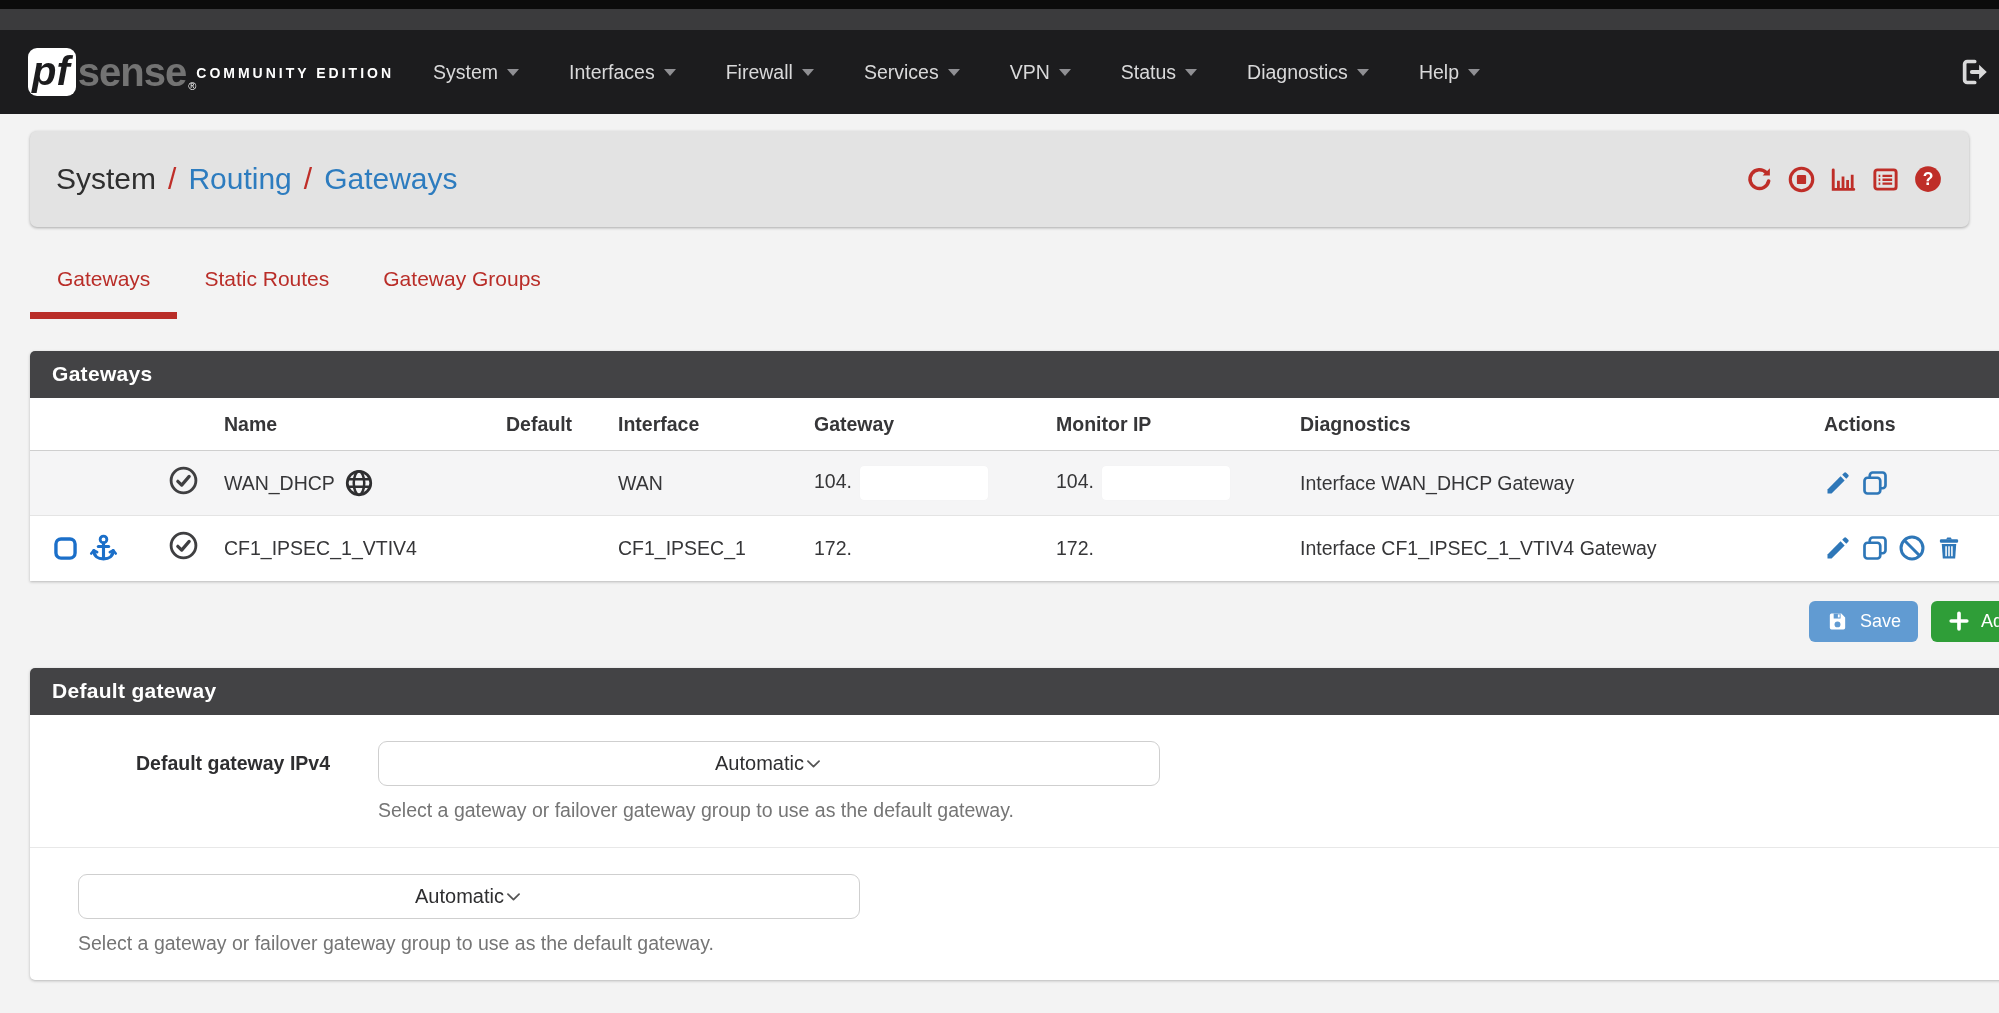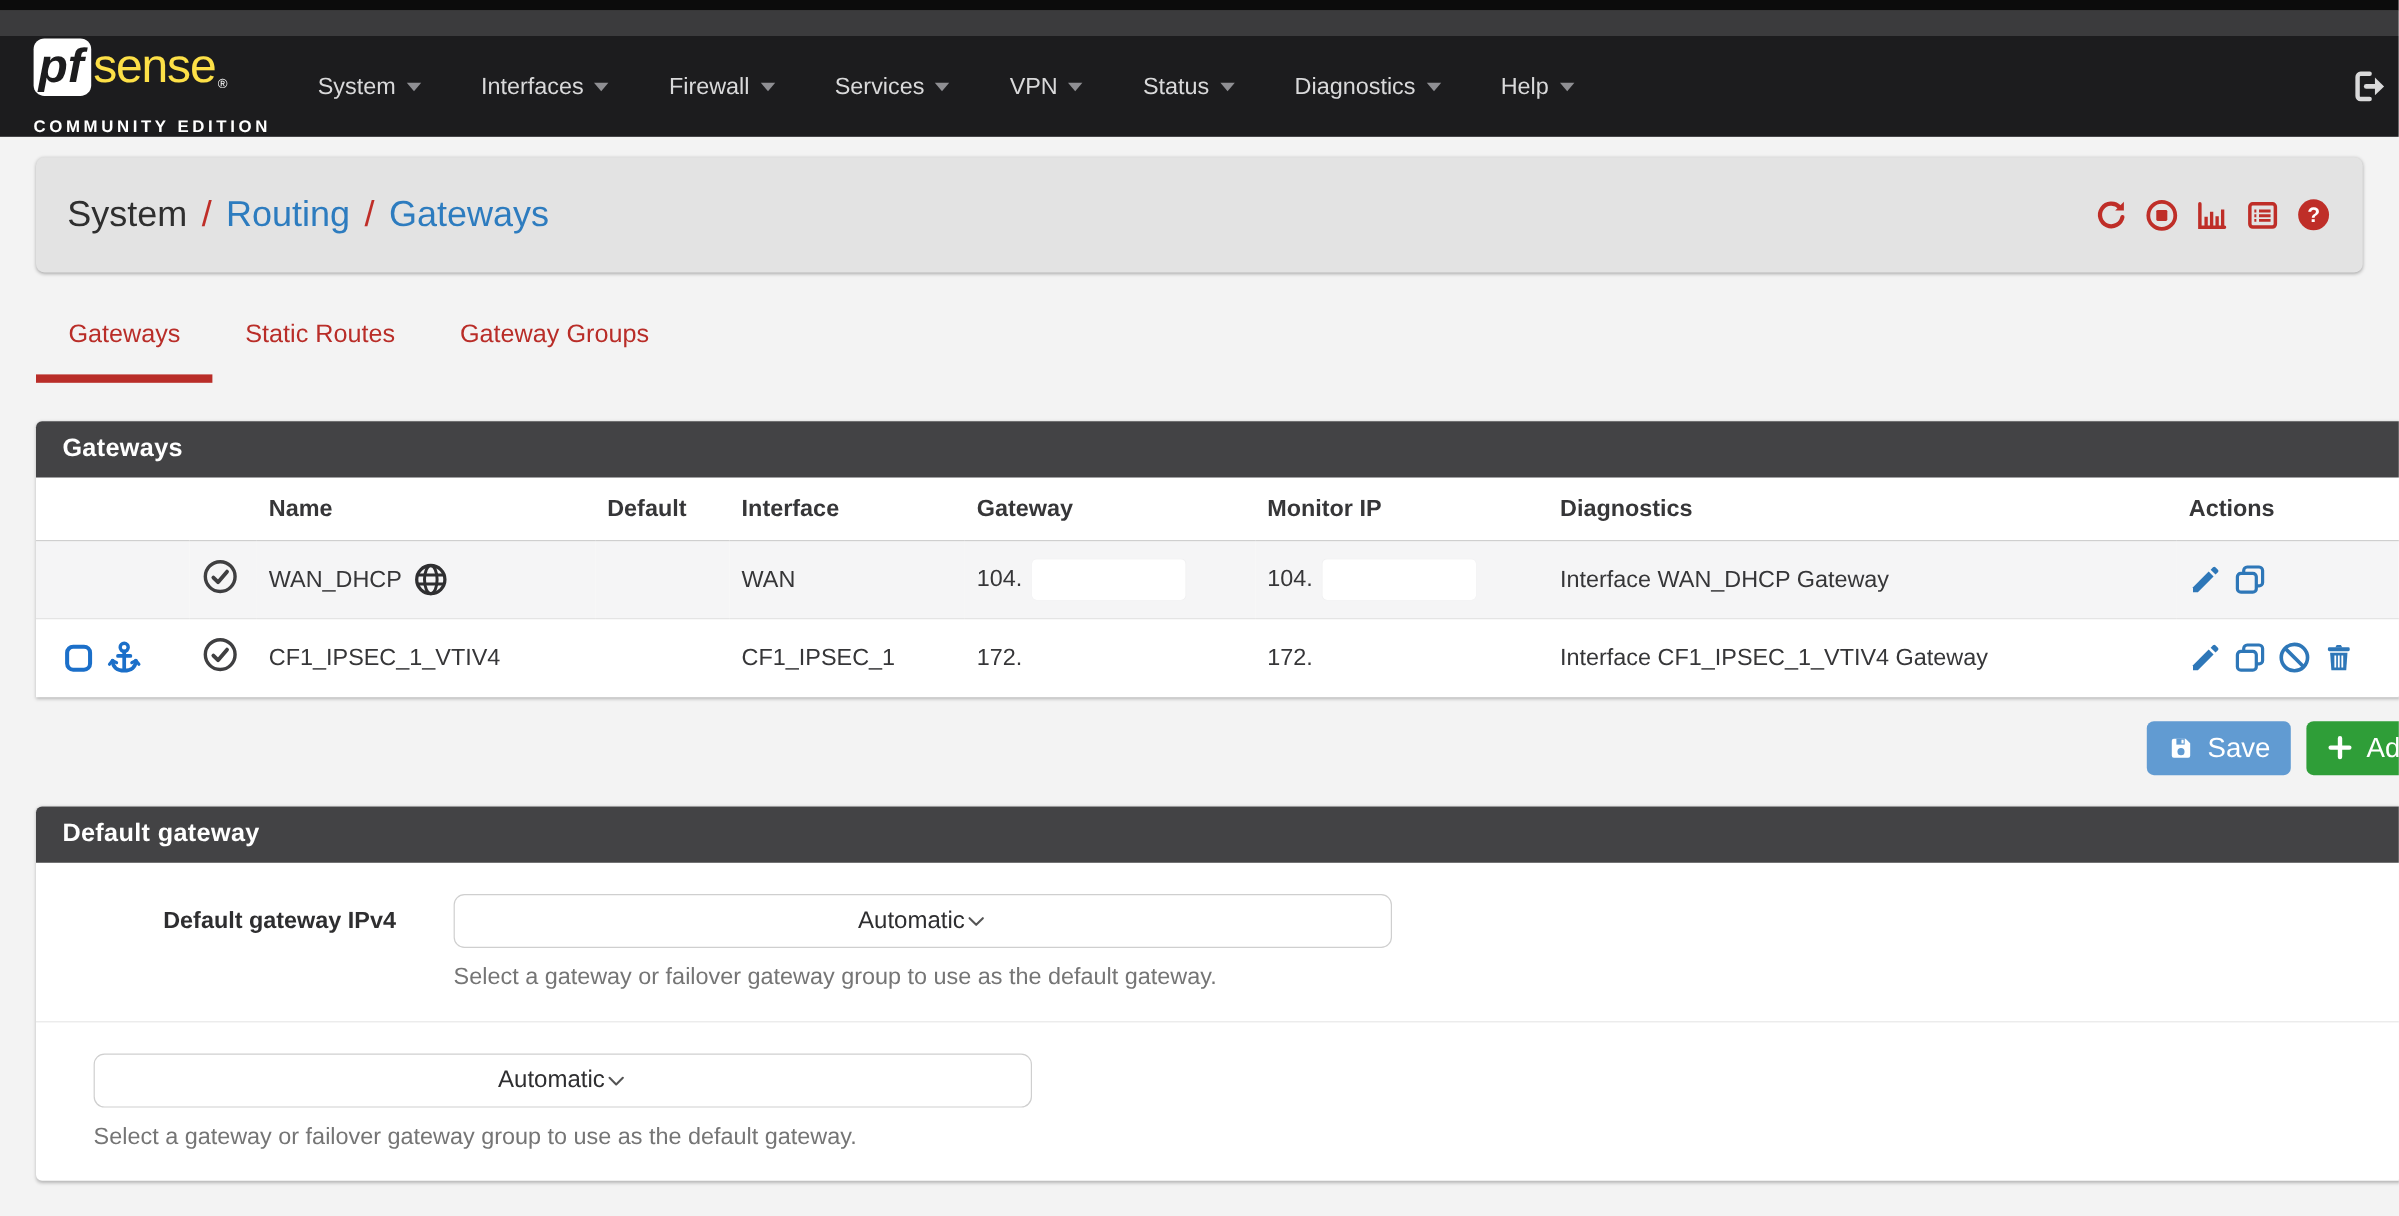--- a/index.html
+++ b/index.html
@@ -3,25 +3,25 @@
 <meta charset="utf-8">
 <style>
   * { margin:0; padding:0; box-sizing:border-box; }
   html,body { width:1999px; height:1013px; overflow:hidden; background:#f3f3f3;
               font-family:"Liberation Sans", sans-serif; }
 
   
   .chrome-edge   { height:9px;  background:#0c0c0c; }
   .chrome-strip  { height:21px; background:#3b3b3d; }
   .topnav { height:84px; background:#1c1c1e; display:flex; align-items:center; padding-left:28px; }
-  .brand { display:flex; flex-direction:column; margin-right:14px; }
+  .brand { display:flex; flex-direction:row; margin-right:14px; }
   .brand-row { display:flex; align-items:center; }
   .pf-box { background:#fff; color:#1c1c1e; font-weight:bold; font-style:italic;
             font-size:40px; line-height:46px; padding:0 6px 2px 4px; border-radius:9px; }
-  .sense  { color:#fde047; font-weight:normal; font-size:40px; letter-spacing:-1px; margin-left:2px; }
+  .sense  { color:#737373; font-weight:bold; font-size:40px; letter-spacing:-1px; margin-left:2px; }
   .regmark{ color:#fff; font-size:11px; align-self:flex-end; margin:0 0 4px 2px; }
   .tagline{ color:#fff; font-size:14px; font-weight:bold; letter-spacing:3px; margin-top:17px; }
   .nav-items { display:flex; align-items:center; list-style:none; }
   .nav-item { display:flex; align-items:center; gap:9px; padding:0 25px; cursor:pointer; }
   .nav-item span.lbl { color:#d9d9da; font-size:19.5px; }
   .caret { width:0; height:0; border-left:6px solid transparent; border-right:6px solid transparent;
            border-top:7px solid #8f8f93; display:inline-block; }
   .nav-spacer { flex:1; }
   .logout { margin-right:8px; cursor:pointer; display:flex; align-items:center; }
 
@@ -59,21 +59,21 @@
   td.c-sel { padding-left:22px; }
   .cell-flex { display:flex; align-items:center; gap:9px; }
   .redact { display:inline-block; width:128px; height:34px; background:#fff; border-radius:4px;
             vertical-align:middle; margin-left:8px; box-shadow:0 0 1px rgba(0,0,0,.05); }
   .actions { display:flex; align-items:center; gap:9px; }
   .actions svg { cursor:pointer; display:block; }
 
   
   .btn-row { margin-left:30px; width:2000px; display:flex; justify-content:flex-end;
              gap:13px; margin-top:20px; }
-  .btn { display:flex; align-items:center; gap:11px; font-size:23px; color:#fff;
+  .btn { display:flex; align-items:center; gap:11px; font-size:18px; color:#fff;
          border:none; border-radius:6px; padding:9px 17px; cursor:pointer; font-family:inherit; }
   .btn-save { background:#619bd2; }
   .btn-add  { background:#2f9e38; }
 
   
   .defaultgw-panel { margin-top:26px; margin-bottom:14px; border-radius:5px; }
   .field-row { display:flex; padding:26px 0 25px; }
   .field-row + .field-row { border-top:1px solid #e8e8e8; }
   .field-label { width:300px; text-align:right; font-weight:bold; font-size:19.5px;
                  color:#2e2e30; padding-top:11px; }

